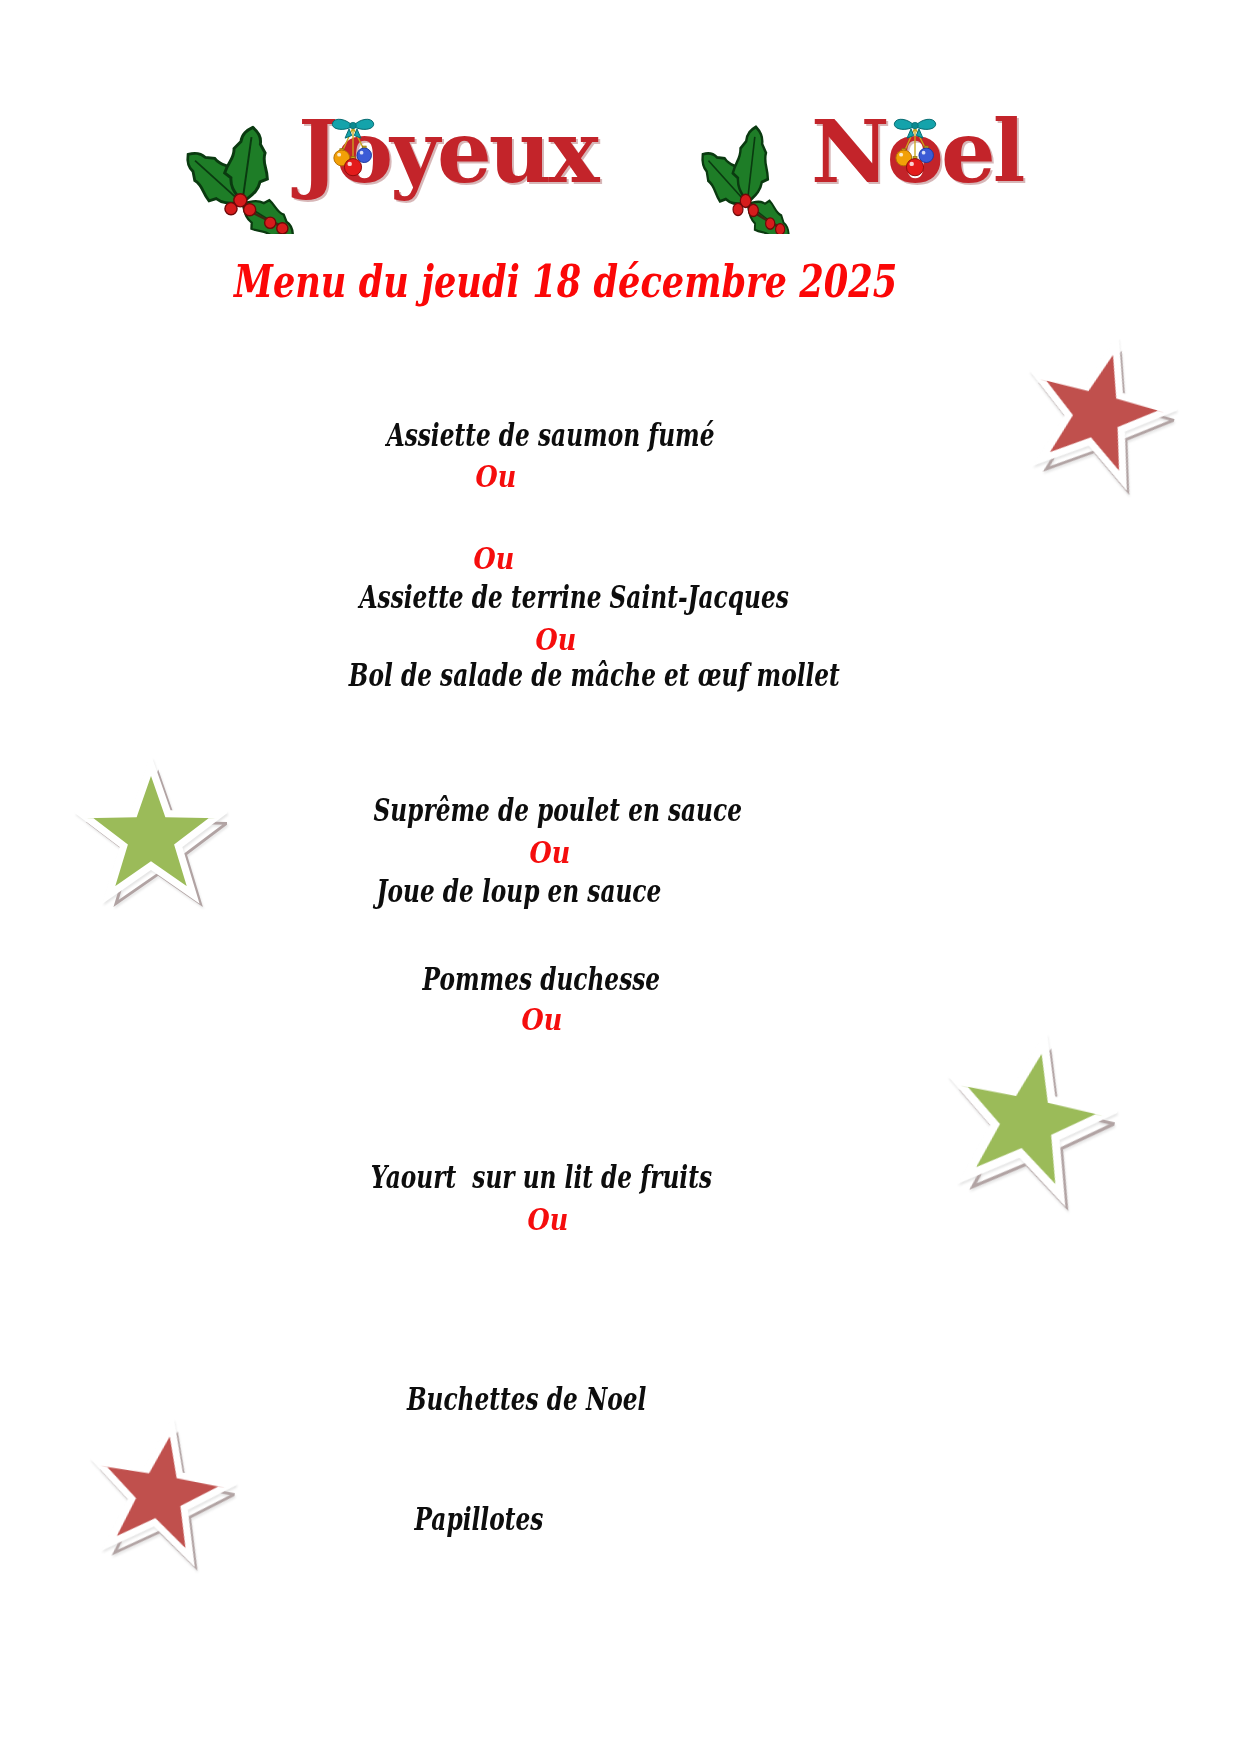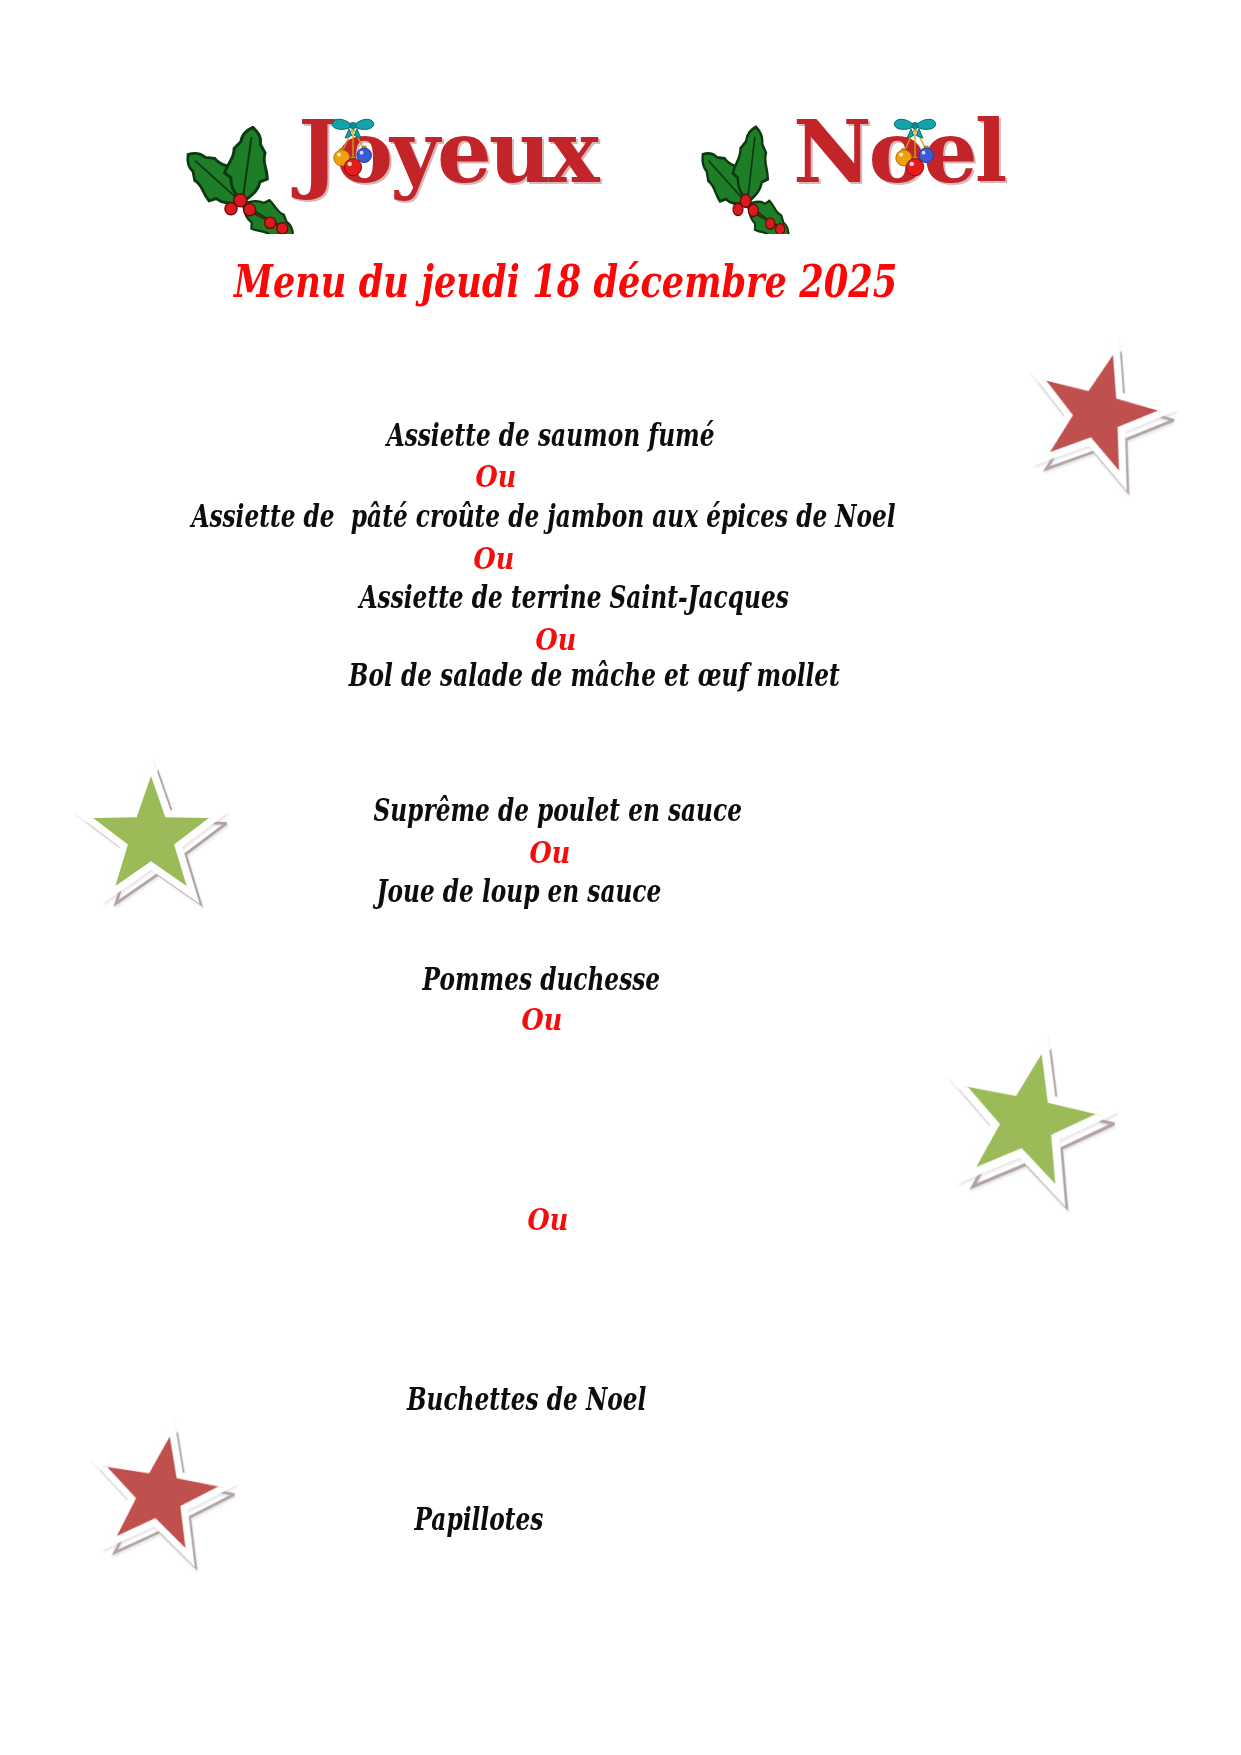--- a/index.html
+++ b/index.html
@@ -17,21 +17,21 @@
     position:absolute;
     font-family:"DejaVu Serif",serif;
     font-weight:bold;
     font-size:86px;line-height:1.2;
     color:#c3242a;
     letter-spacing:-3px;
     text-shadow:2px 2px 0 rgba(122,16,20,.30);
     white-space:nowrap;
   }
   .word-joyeux{left:298px;top:100px;}
-  .word-noel{left:793px;top:100px;}
+  .word-noel{left:811px;top:100px;}
   .holly{position:absolute;}
   .holly-left{left:175px;top:92px;width:140px;height:142px;}
   .holly-right{left:692px;top:92px;width:115px;height:142px;}
   .ornament{position:absolute;width:66px;height:100px;}
   .ornament-1{left:320px;top:102px;}
   .ornament-2{left:882px;top:102px;}
 
   
   .title-line{position:absolute;left:0;top:256px;width:1241px;text-align:center;}
   .title-line>span{
@@ -173,33 +173,33 @@
       <circle class="hl" cx="45" cy="73" r="3.4"></circle>
     </svg>
   </div>
 
   <div class="title-line">
     <span>Menu du jeudi 18 décembre 2025</span>
   </div>
 
   <div class="line item" style="top:416px; --dx:-53px"><span>Assiette de saumon fumé</span></div>
   <div class="line ou" style="top:458px; --dx:-108px"><span>Ou</span></div>
-  <div class="line item" style="top:497px; --dx:-60px"><span>Assiette de  pâté croûte de jambon aux épices de Noel</span></div>
   <div class="line ou" style="top:540px; --dx:-110px"><span>Ou</span></div>
   <div class="line item" style="top:578px; --dx:-30px"><span>Assiette de terrine Saint-Jacques</span></div>
   <div class="line ou" style="top:621px; --dx:-48px"><span>Ou</span></div>
   <div class="line item" style="top:656px; --dx:-10px"><span>Bol de salade de mâche et œuf mollet</span></div>
 
   <div class="line item" style="top:791px; --dx:-46px"><span>Suprême de poulet en sauce</span></div>
   <div class="line ou" style="top:834px; --dx:-54px"><span>Ou</span></div>
   <div class="line item" style="top:960px; --dx:-63px"><span>Pommes duchesse</span></div>
 
   <div class="line item" style="top:872px; --dx:-85px"><span>Joue de loup en sauce</span></div>
   <div class="line ou" style="top:1001px; --dx:-62px"><span>Ou</span></div>
 
+  <div class="line item" style="top:1158px; --dx:-63px"><span>Yaourt  sur un lit de fruits</span></div>
   <div class="line ou" style="top:1201px; --dx:-56px"><span>Ou</span></div>
 
   <div class="line item" style="top:1500px; --dx:-125px"><span>Papillotes</span></div>
 
   <div class="line item" style="top:1380px; --dx:-77px"><span>Buchettes de Noel</span></div>
 
   <svg class="star star-1" viewBox="0 0 106 106">
     <polygon class="star-shadow" transform="translate(5,6)" points="53,5 64.8,38.8 100.6,39.55 72,61.2 82.4,95.45 53,75 23.6,95.45 34,61.2 5.45,39.55 41.2,38.8"></polygon>
     <polygon class="star-body" points="53,5 64.8,38.8 100.6,39.55 72,61.2 82.4,95.45 53,75 23.6,95.45 34,61.2 5.45,39.55 41.2,38.8" fill="#C0504D"></polygon>
   </svg>

